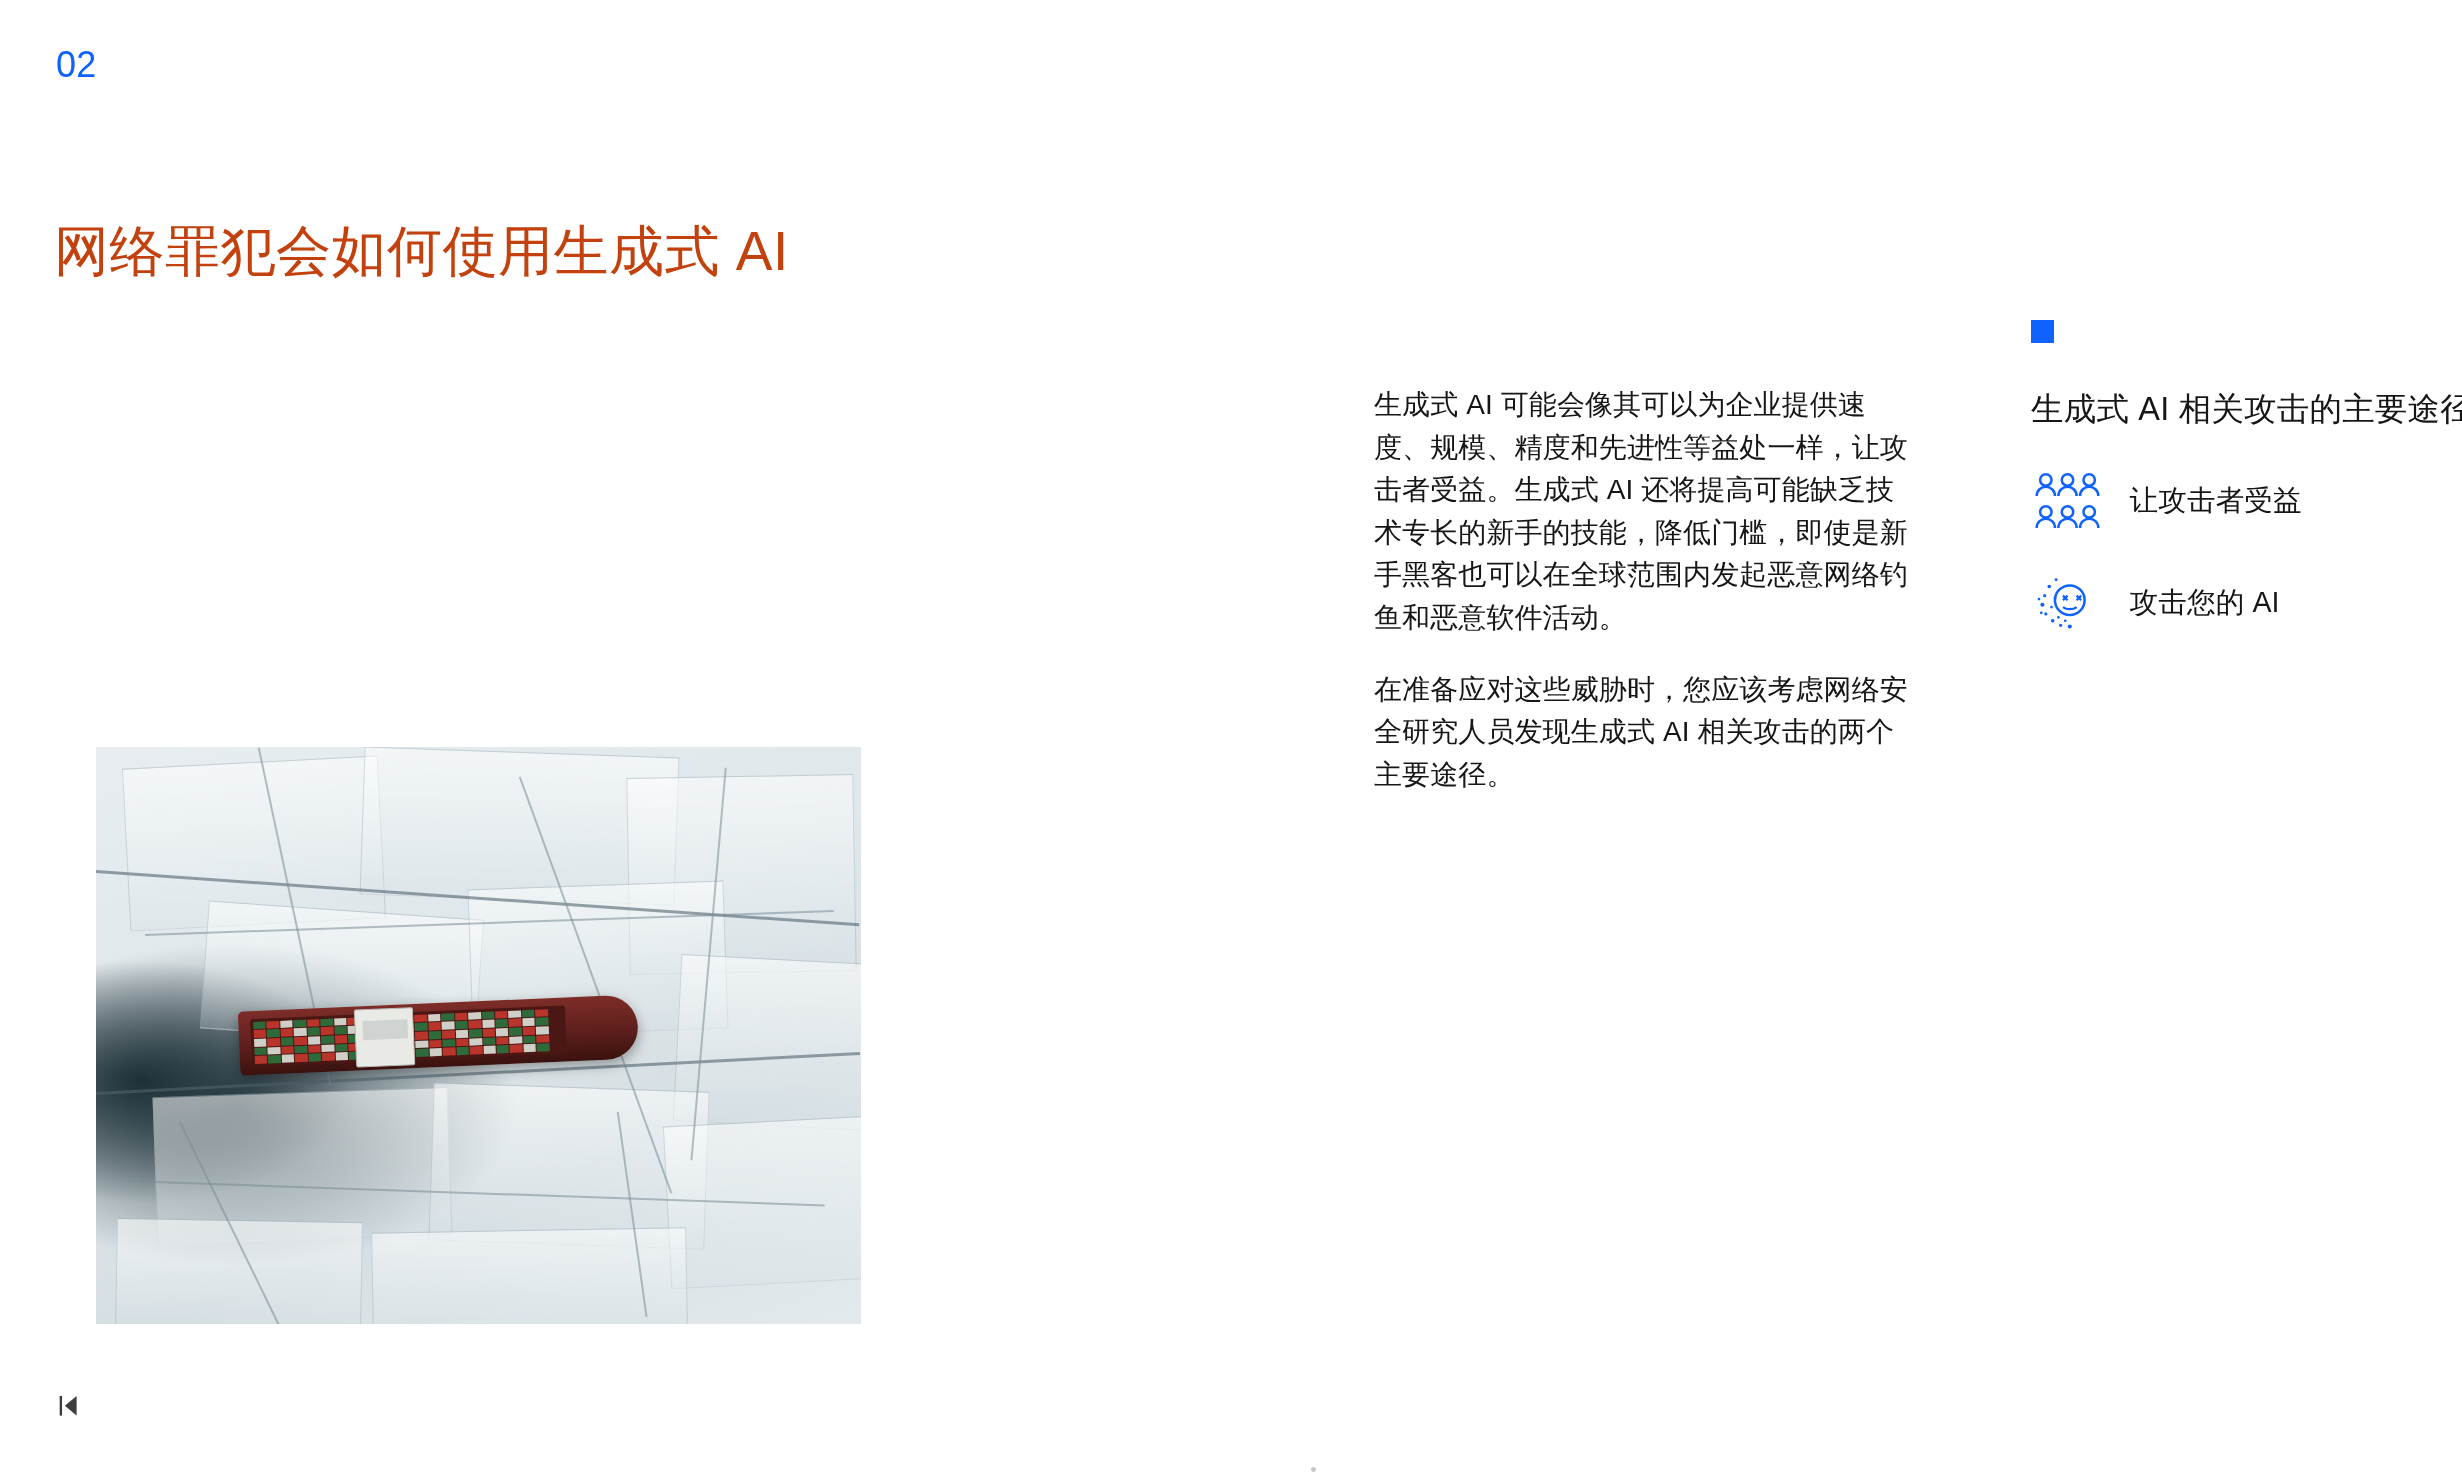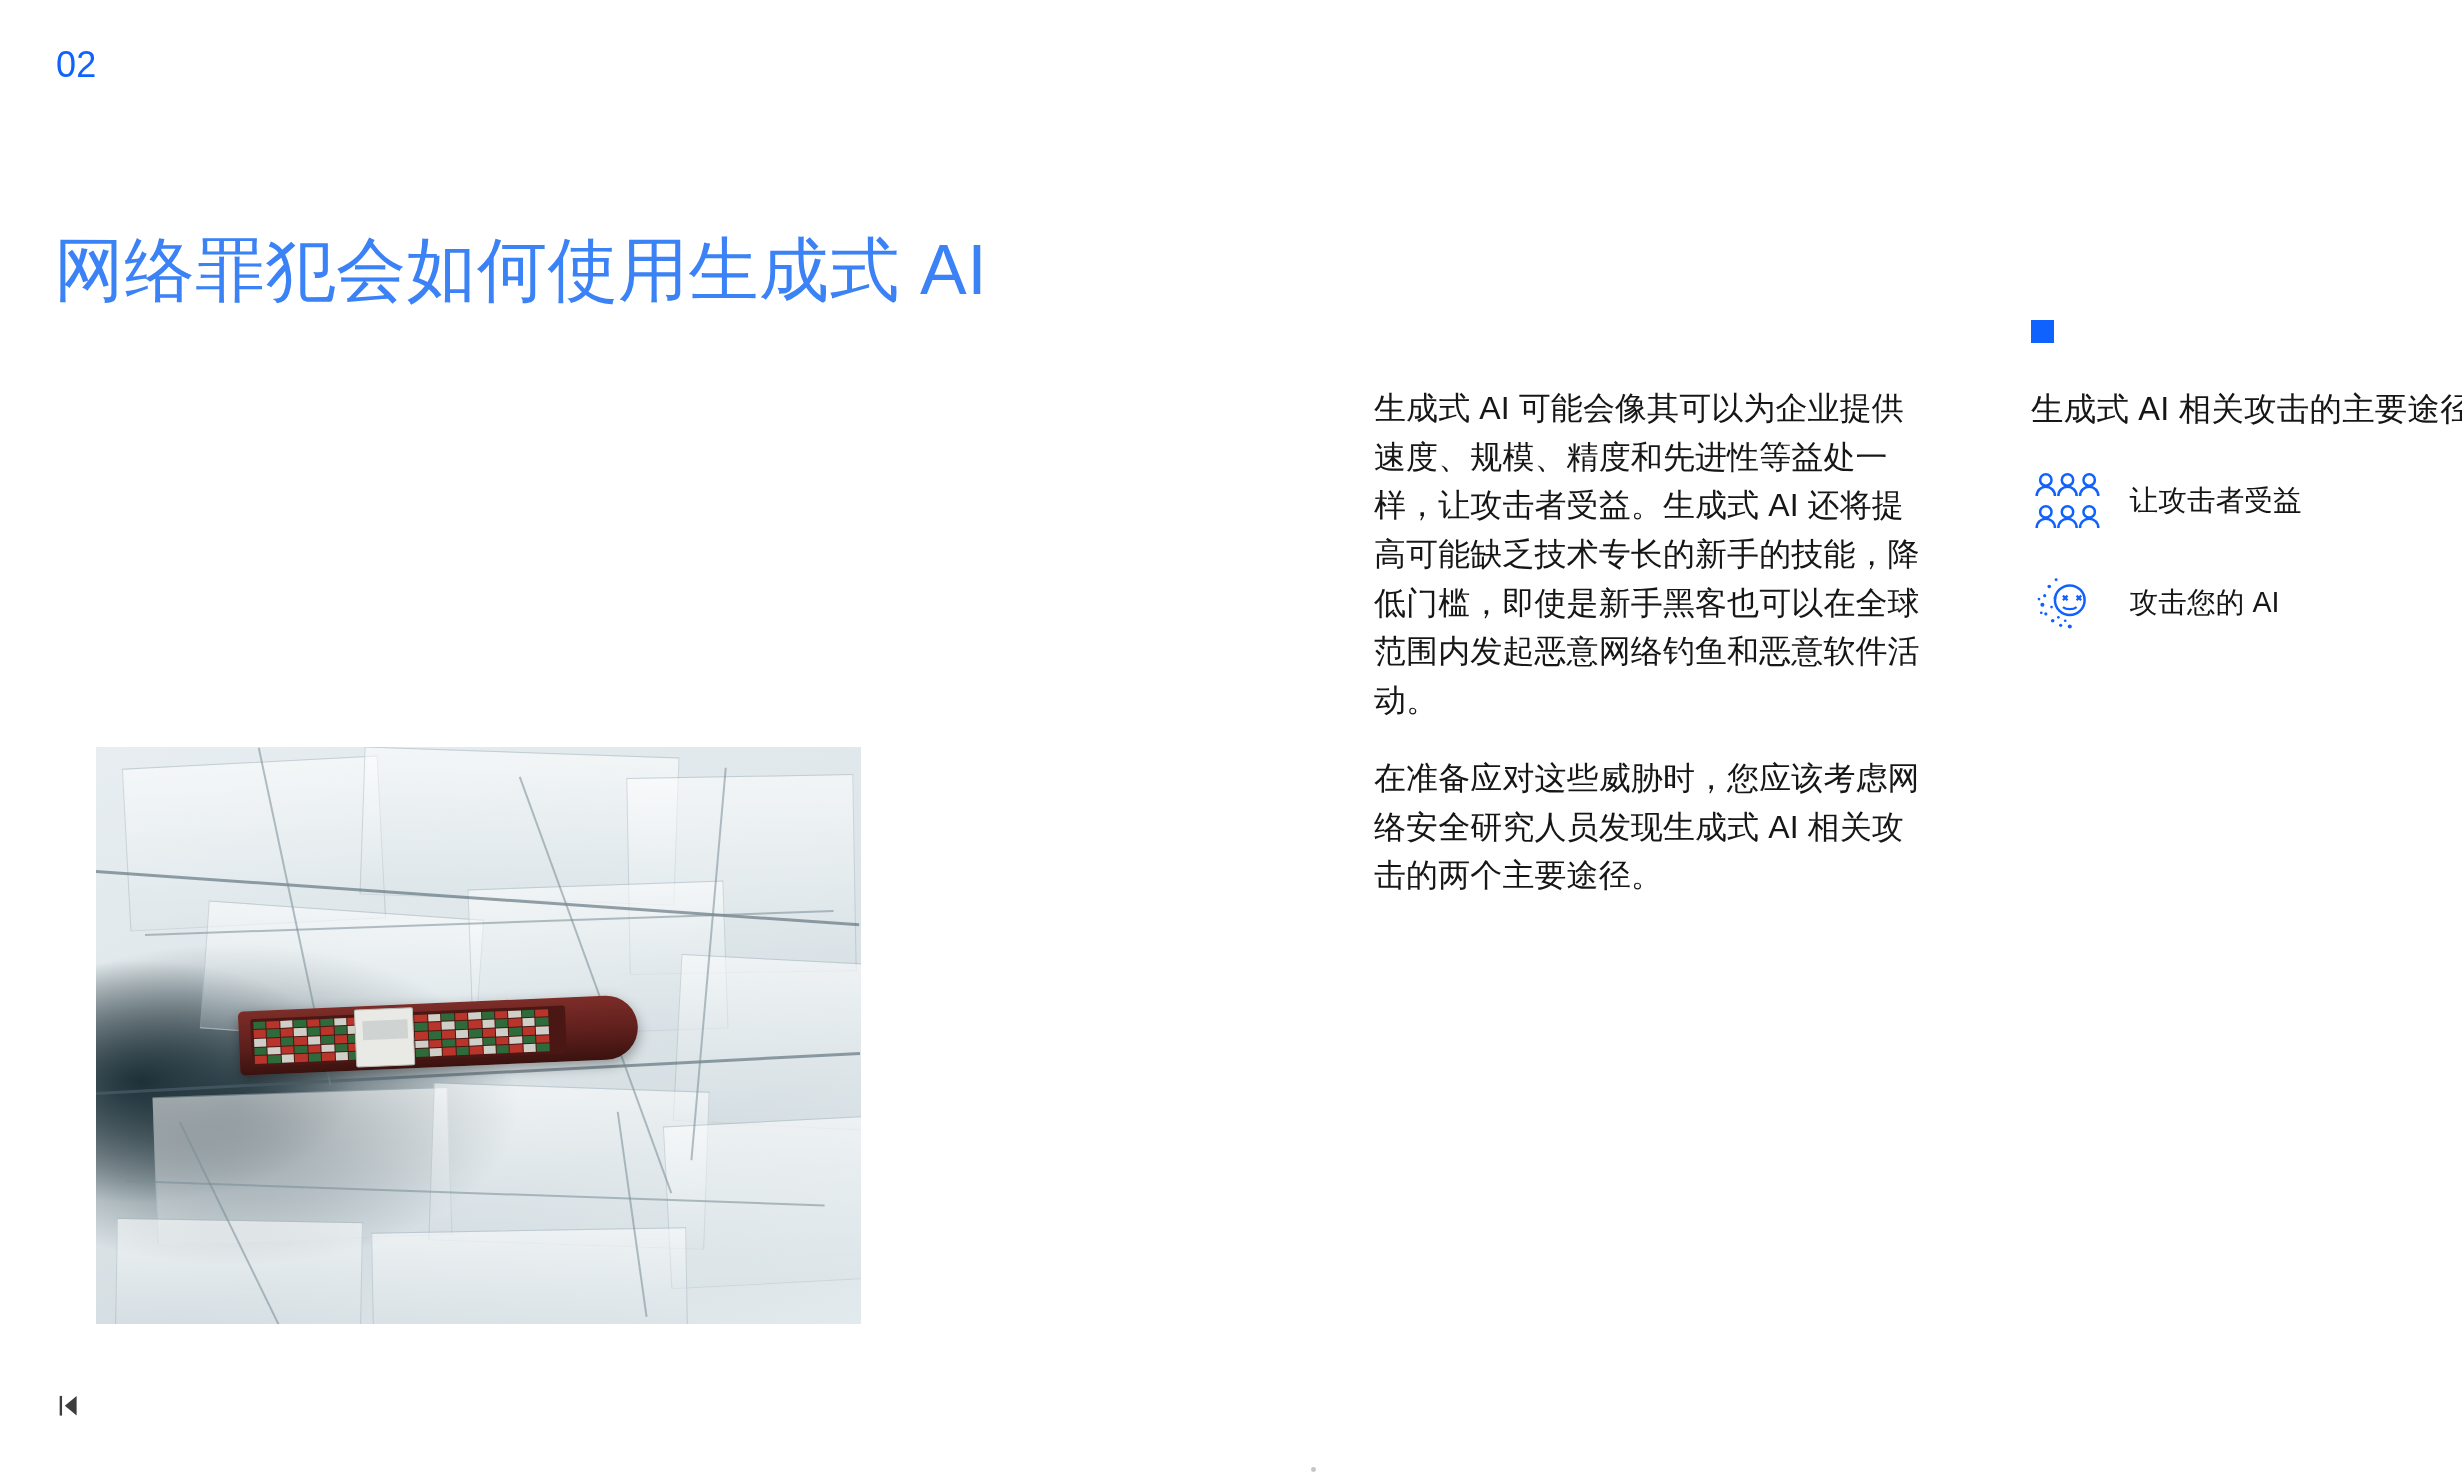--- a/index.html
+++ b/index.html
@@ -27,24 +27,24 @@
     color: #0f62fe;
     font-weight: 300;
     letter-spacing: 0.2px;
   }
 
   
   .page-title {
     position: absolute;
     left: 54px;
     top: 182px;
-    font-size: 70px;
+    font-size: 55px;
     line-height: 1.18;
     font-weight: 300;
-    color: #3b82f6;
+    color: #c2410c;
     letter-spacing: 0.5px;
     white-space: nowrap;
   }
 
   
   .hero-figure {
     position: absolute;
     left: 56px;
     top: 739px;
     width: 765px;
@@ -124,21 +124,21 @@
 
   
   .body-col {
     position: absolute;
     left: 1374px;
     top: 384px;
     width: 547px;
   }
   .body-col p {
     margin: 0 0 29.5px 0;
-    font-size: 32px;
+    font-size: 28px;
     line-height: 1.52;
     color: #161616;
     letter-spacing: 0.1px;
   }
   .body-col p:last-child { margin-bottom: 0; }
 
   
   .right-col {
     position: absolute;
     left: 2031px;

